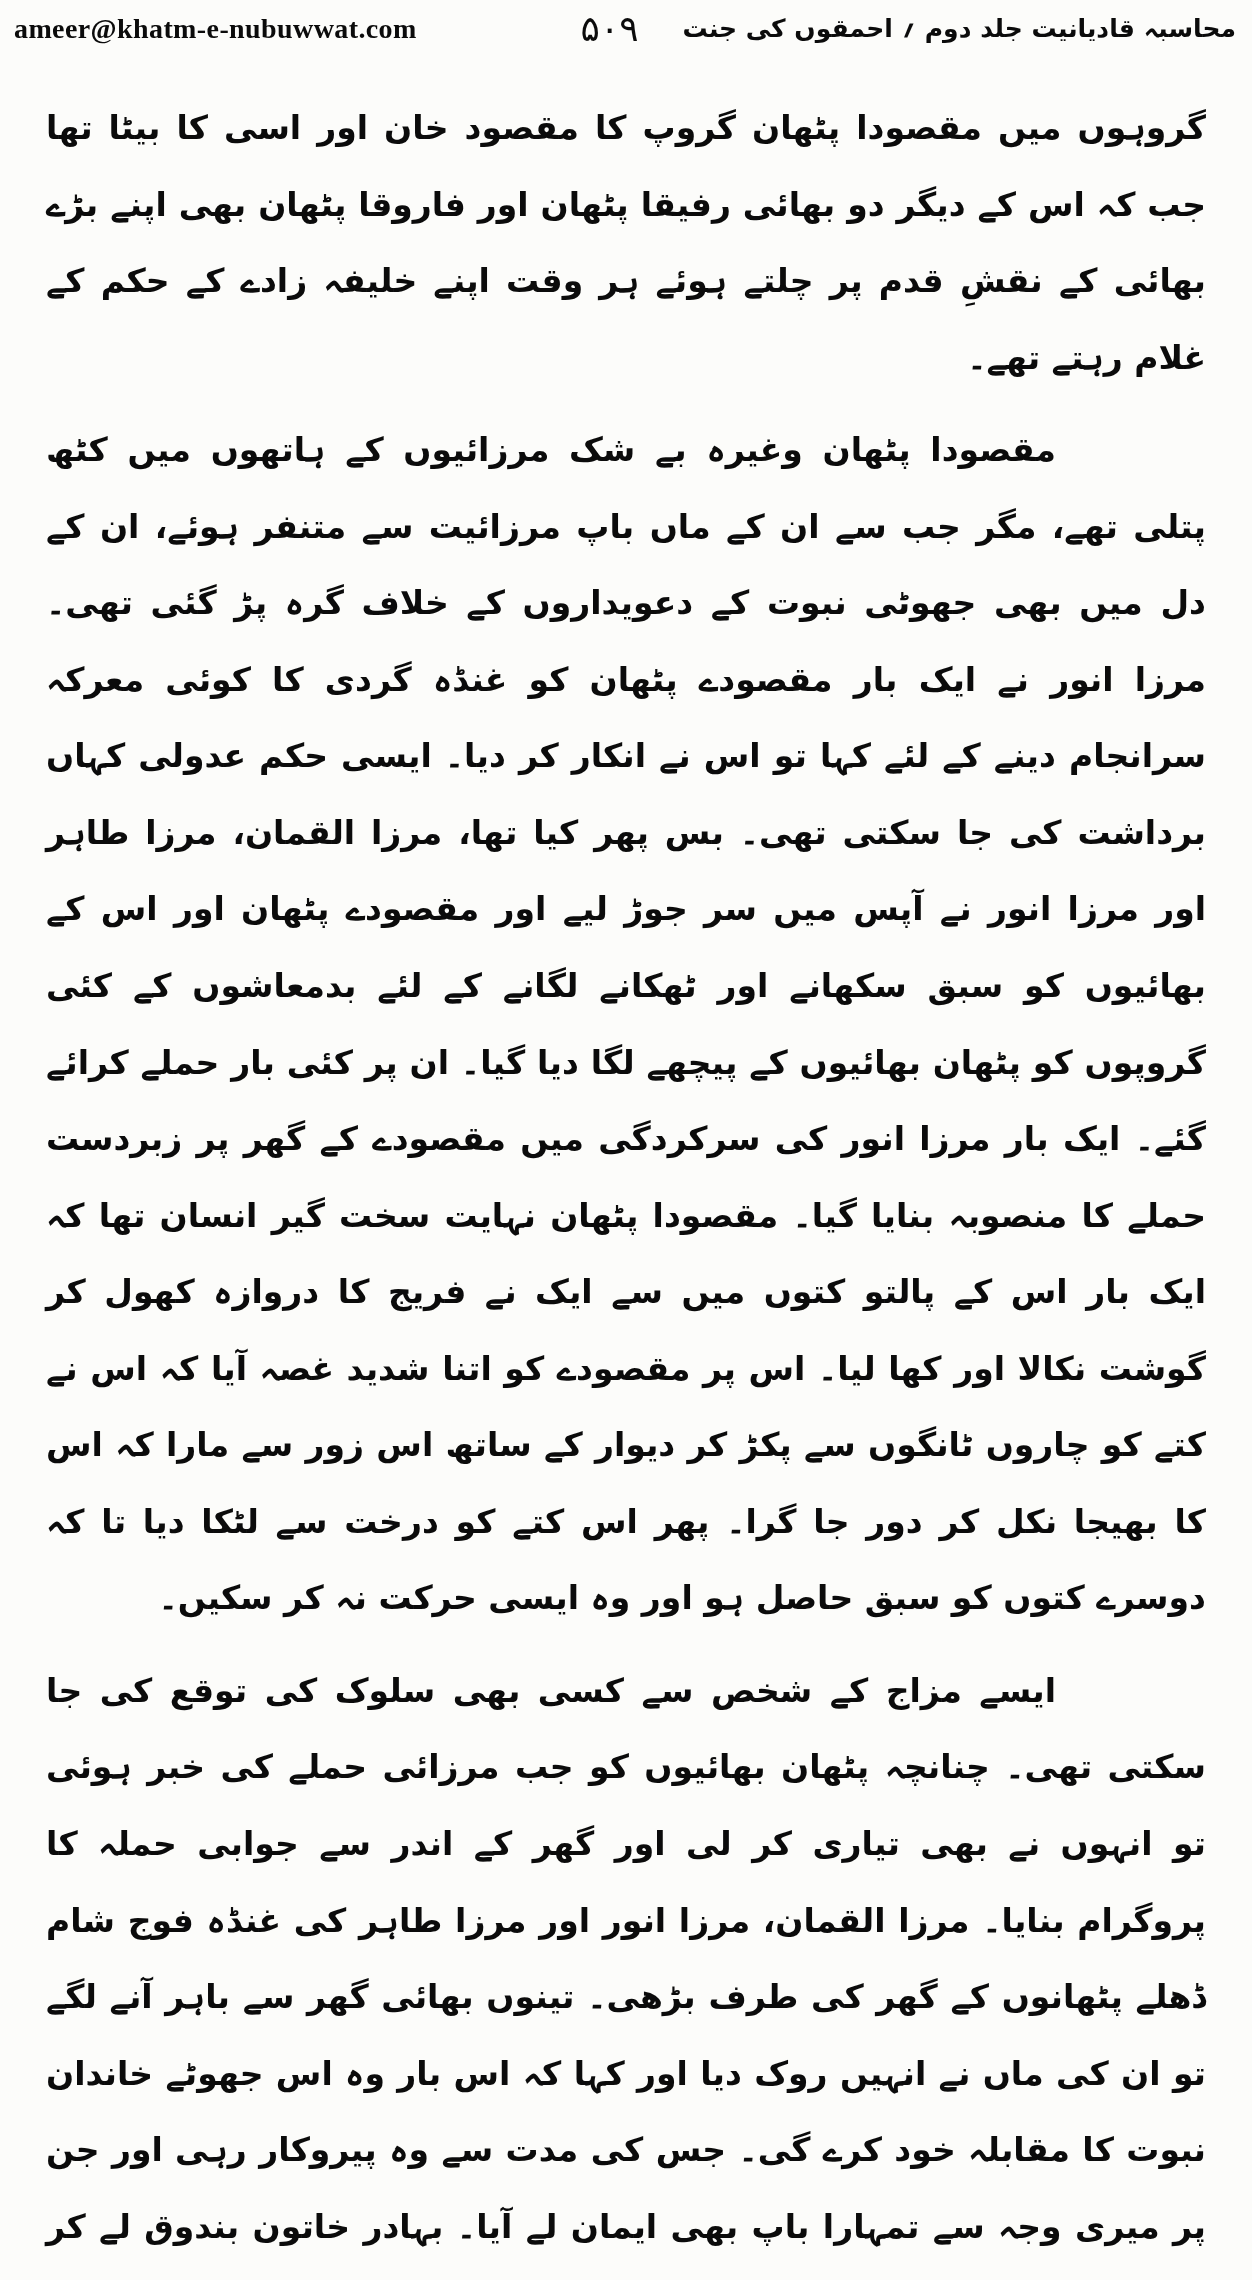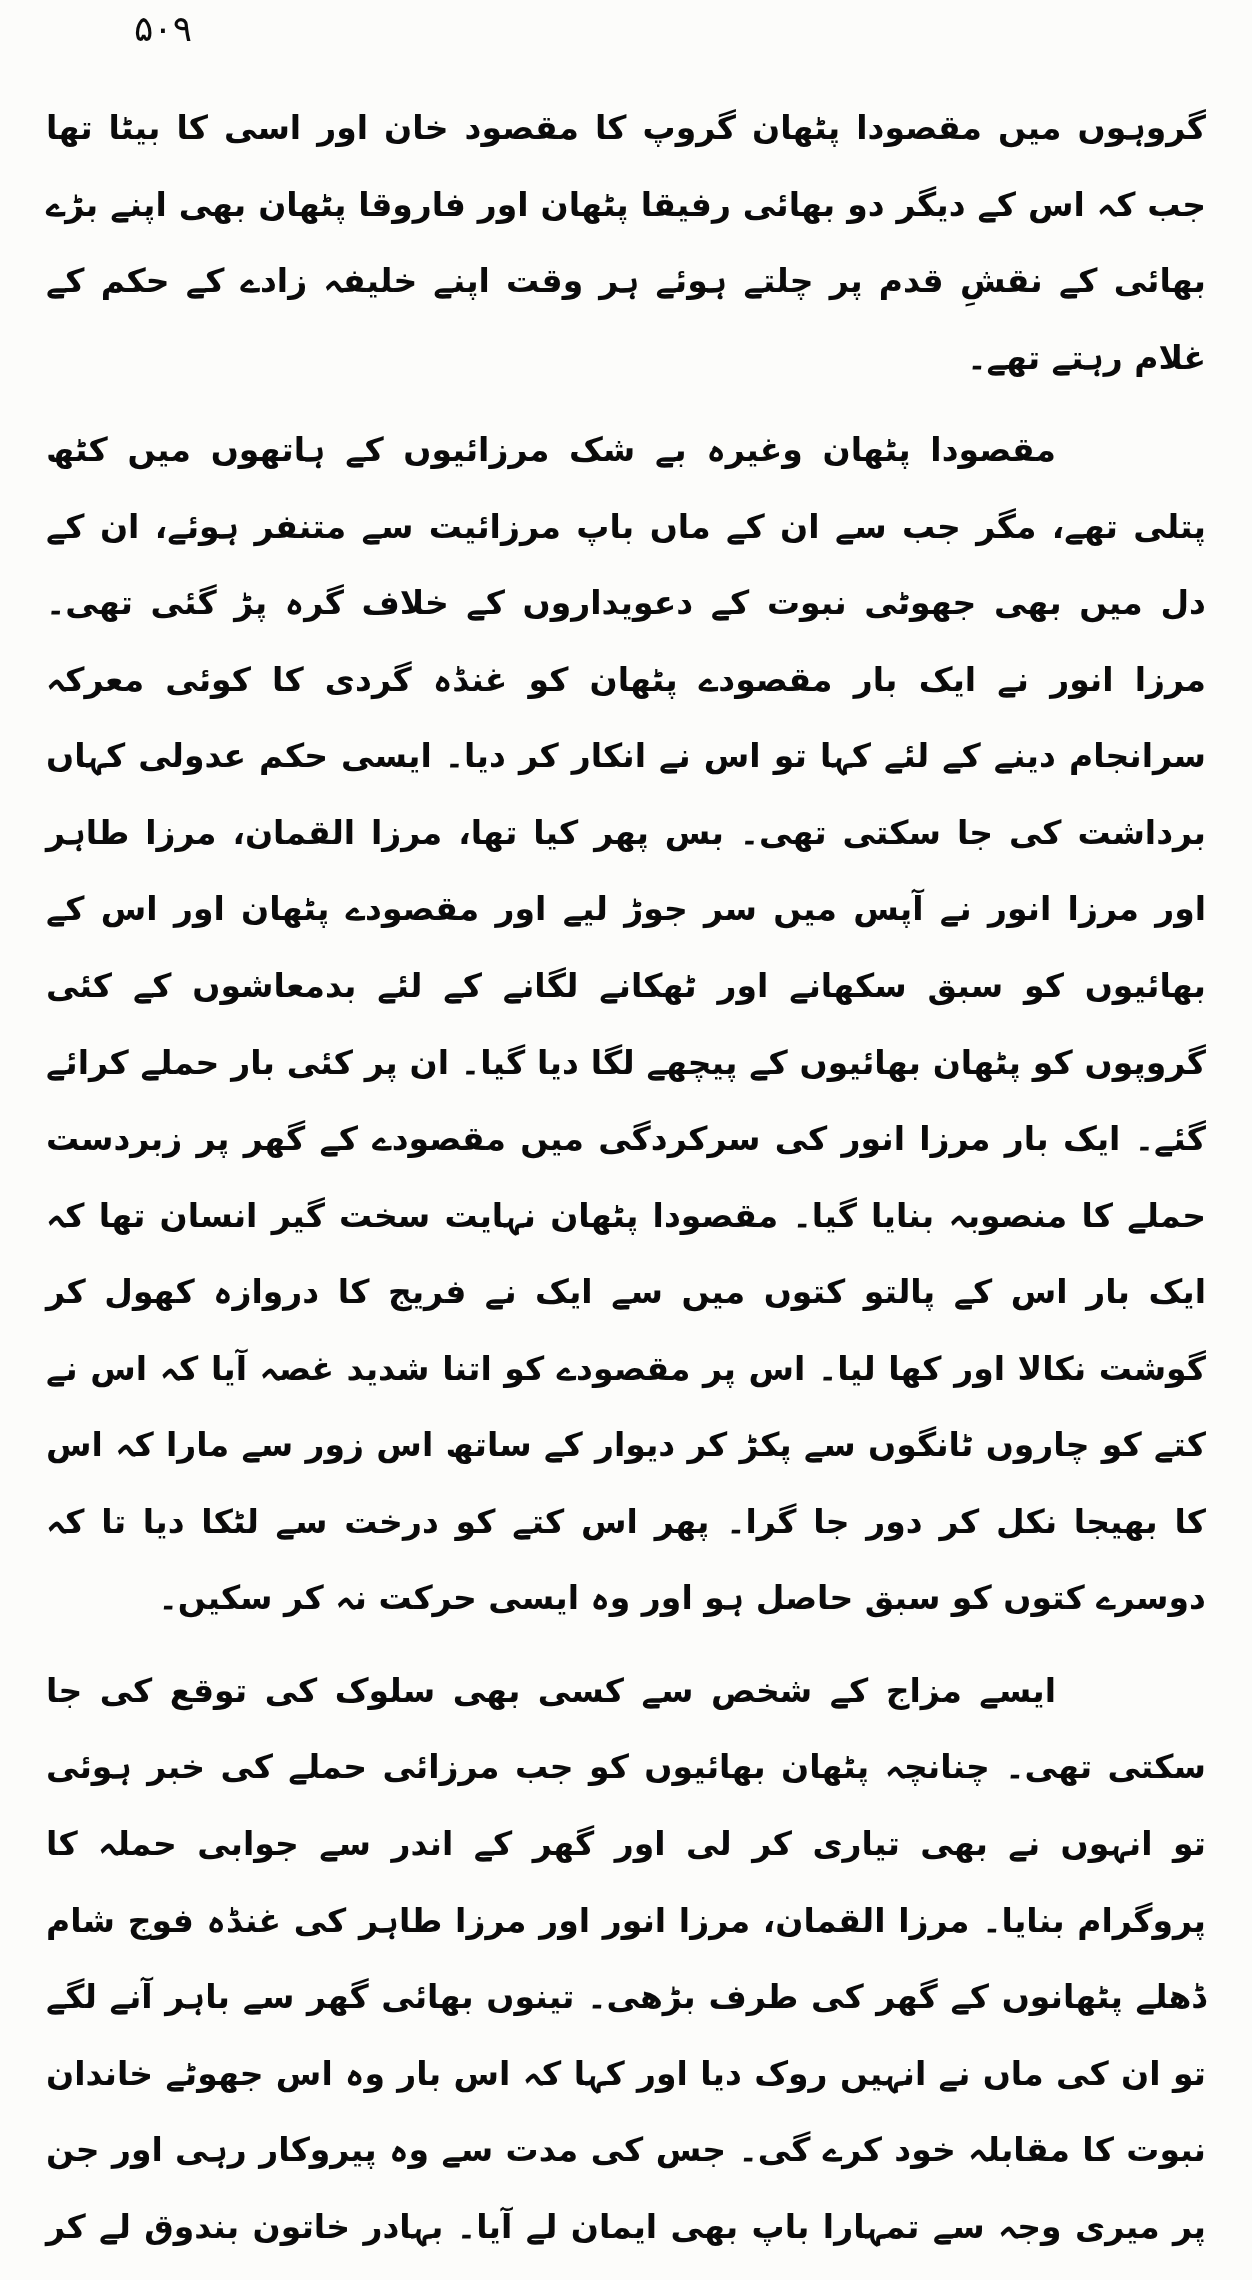--- a/index.html
+++ b/index.html
@@ -66,21 +66,23 @@
   .body-text p.first {
     text-indent: 0;
   }
 </style>
 </head>
 <body>
 
 <div class="page">
 
   <header class="header-row">
+    <span class="header-email">ameer@khatm-e-nubuwwat.com</span>
     <span class="header-num">۵۰۹</span>
+    <span class="header-title">محاسبہ قادیانیت جلد دوم ؍ احمقوں کی جنت</span>
   </header>
 
   <div class="header-rule"></div>
 
   <main class="body-text">
     <p class="first">گروہوں میں مقصودا پٹھان گروپ کا مقصود خان اور اسی کا بیٹا تھا جب کہ اس کے دیگر دو بھائی رفیقا پٹھان اور فاروقا پٹھان بھی اپنے بڑے بھائی کے نقشِ قدم پر چلتے ہوئے ہر وقت اپنے خلیفہ زادے کے حکم کے غلام رہتے تھے۔</p>
     <p>مقصودا پٹھان وغیرہ بے شک مرزائیوں کے ہاتھوں میں کٹھ پتلی تھے، مگر جب سے ان کے ماں باپ مرزائیت سے متنفر ہوئے، ان کے دل میں بھی جھوٹی نبوت کے دعویداروں کے خلاف گرہ پڑ گئی تھی۔ مرزا انور نے ایک بار مقصودے پٹھان کو غنڈہ گردی کا کوئی معرکہ سرانجام دینے کے لئے کہا تو اس نے انکار کر دیا۔ ایسی حکم عدولی کہاں برداشت کی جا سکتی تھی۔ بس پھر کیا تھا، مرزا القمان، مرزا طاہر اور مرزا انور نے آپس میں سر جوڑ لیے اور مقصودے پٹھان اور اس کے بھائیوں کو سبق سکھانے اور ٹھکانے لگانے کے لئے بدمعاشوں کے کئی گروپوں کو پٹھان بھائیوں کے پیچھے لگا دیا گیا۔ ان پر کئی بار حملے کرائے گئے۔ ایک بار مرزا انور کی سرکردگی میں مقصودے کے گھر پر زبردست حملے کا منصوبہ بنایا گیا۔ مقصودا پٹھان نہایت سخت گیر انسان تھا کہ ایک بار اس کے پالتو کتوں میں سے ایک نے فریج کا دروازہ کھول کر گوشت نکالا اور کھا لیا۔ اس پر مقصودے کو اتنا شدید غصہ آیا کہ اس نے کتے کو چاروں ٹانگوں سے پکڑ کر دیوار کے ساتھ اس زور سے مارا کہ اس کا بھیجا نکل کر دور جا گرا۔ پھر اس کتے کو درخت سے لٹکا دیا تا کہ دوسرے کتوں کو سبق حاصل ہو اور وہ ایسی حرکت نہ کر سکیں۔</p>
     <p>ایسے مزاج کے شخص سے کسی بھی سلوک کی توقع کی جا سکتی تھی۔ چنانچہ پٹھان بھائیوں کو جب مرزائی حملے کی خبر ہوئی تو انہوں نے بھی تیاری کر لی اور گھر کے اندر سے جوابی حملہ کا پروگرام بنایا۔ مرزا القمان، مرزا انور اور مرزا طاہر کی غنڈہ فوج شام ڈھلے پٹھانوں کے گھر کی طرف بڑھی۔ تینوں بھائی گھر سے باہر آنے لگے تو ان کی ماں نے انہیں روک دیا اور کہا کہ اس بار وہ اس جھوٹے خاندان نبوت کا مقابلہ خود کرے گی۔ جس کی مدت سے وہ پیروکار رہی اور جن پر میری وجہ سے تمہارا باپ بھی ایمان لے آیا۔ بہادر خاتون بندوق لے کر چھت پر چڑھ گئی اور اس سے پہلے کہ حملہ آور فائرنگ کرتے اس نے نشانہ لے کر گولیاں چلانا شروع کر دیں۔ یہ سب کچھ اس قدر اچانک ہوا کہ مرزائی سالار اور ان کی فوج کے پاؤں اکھڑ گئے۔ ان کے دو تین افراد شدید زخمی ہوئے۔ جنہیں حملہ آور وہیں چھوڑ چھاڑ کر بھاگ کھڑے ہوئے۔</p>
 
   </main>

